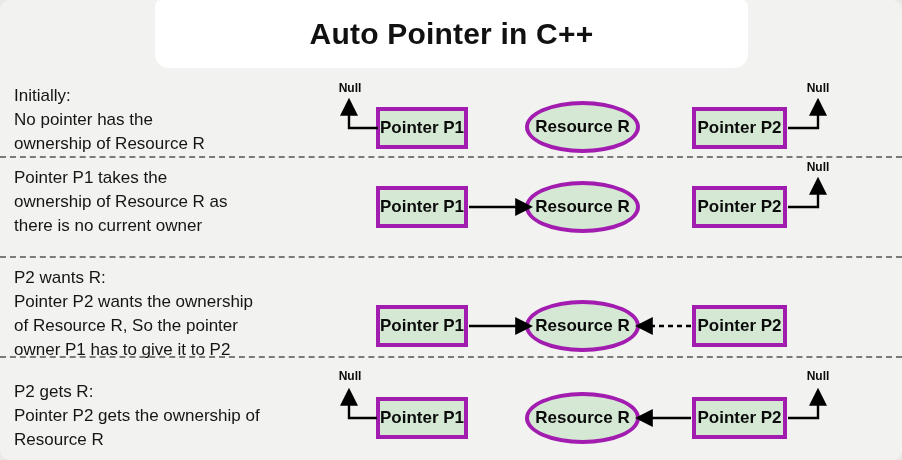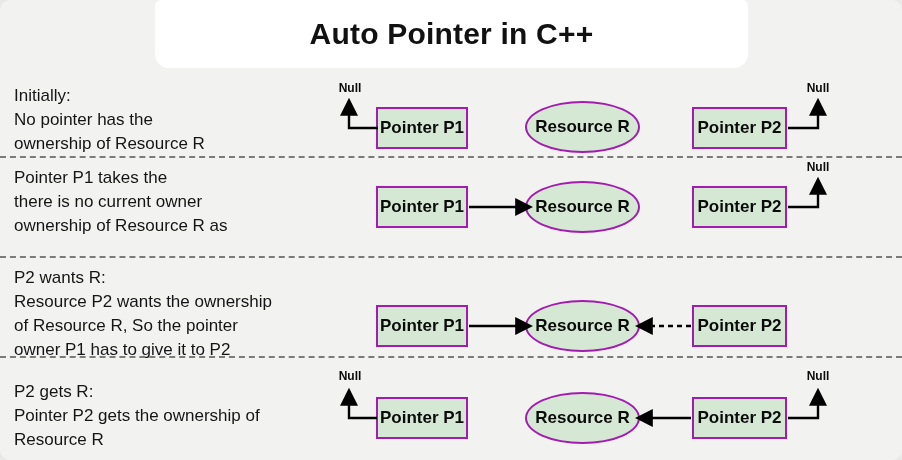--- a/index.html
+++ b/index.html
@@ -19,21 +19,21 @@
   .desc{
     position:absolute;left:14px;width:330px;
     font-size:17px;font-weight:normal;line-height:24px;color:#151515;
   }
   .sep{
     position:absolute;left:0;width:902px;height:0;
     border-top:2px dashed #7b7b7b;
   }
   .node{
     position:absolute;display:flex;align-items:center;justify-content:center;
-    background:#d5e8d4;border:2px solid #a21caf;box-sizing:border-box;
+    background:#d5e8d4;border:4px solid #a21caf;box-sizing:border-box;
     font-size:17px;font-weight:bold;color:#0b0b0b;white-space:nowrap;
   }
   .ellipse{border-radius:50%;}
   .null-label{
     position:absolute;width:44px;text-align:center;
     font-size:12px;font-weight:bold;color:#0b0b0b;
   }
   svg.arrows{position:absolute;left:0;top:0;pointer-events:none;}
 </style>
 </head>
@@ -45,26 +45,26 @@
     <h1>Auto Pointer in C++</h1>
   </div>
 
   <div class="desc" style="top:84px">
     <div>Initially:</div>
     <div>No pointer has the</div>
     <div>ownership of Resource R</div>
   </div>
   <div class="desc" style="top:166px">
     <div>Pointer P1 takes the</div>
+    <div>ownership of Resource R as</div>
     <div>there is no current owner</div>
-    <div>ownership of Resource R as</div>
   </div>
   <div class="desc" style="top:266px">
     <div>P2 wants R:</div>
-    <div>Resource P2 wants the ownership</div>
+    <div>Pointer P2 wants the ownership</div>
     <div>of Resource R, So the pointer</div>
     <div>owner P1 has to give it to P2</div>
   </div>
   <div class="desc" style="top:380px">
     <div>P2 gets R:</div>
     <div>Pointer P2 gets the ownership of</div>
     <div>Resource R</div>
   </div>
 
   <div class="sep" style="top:156px"></div>

